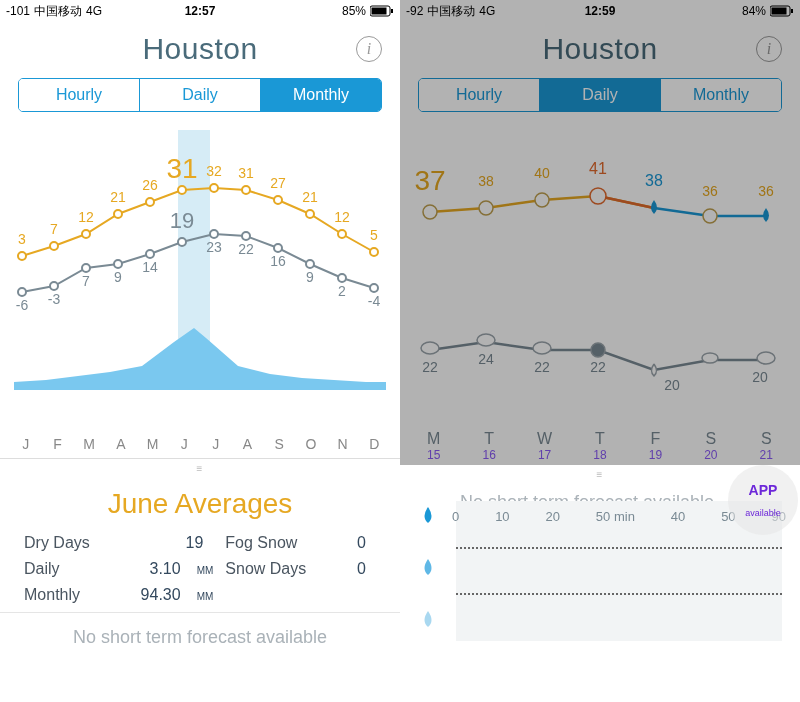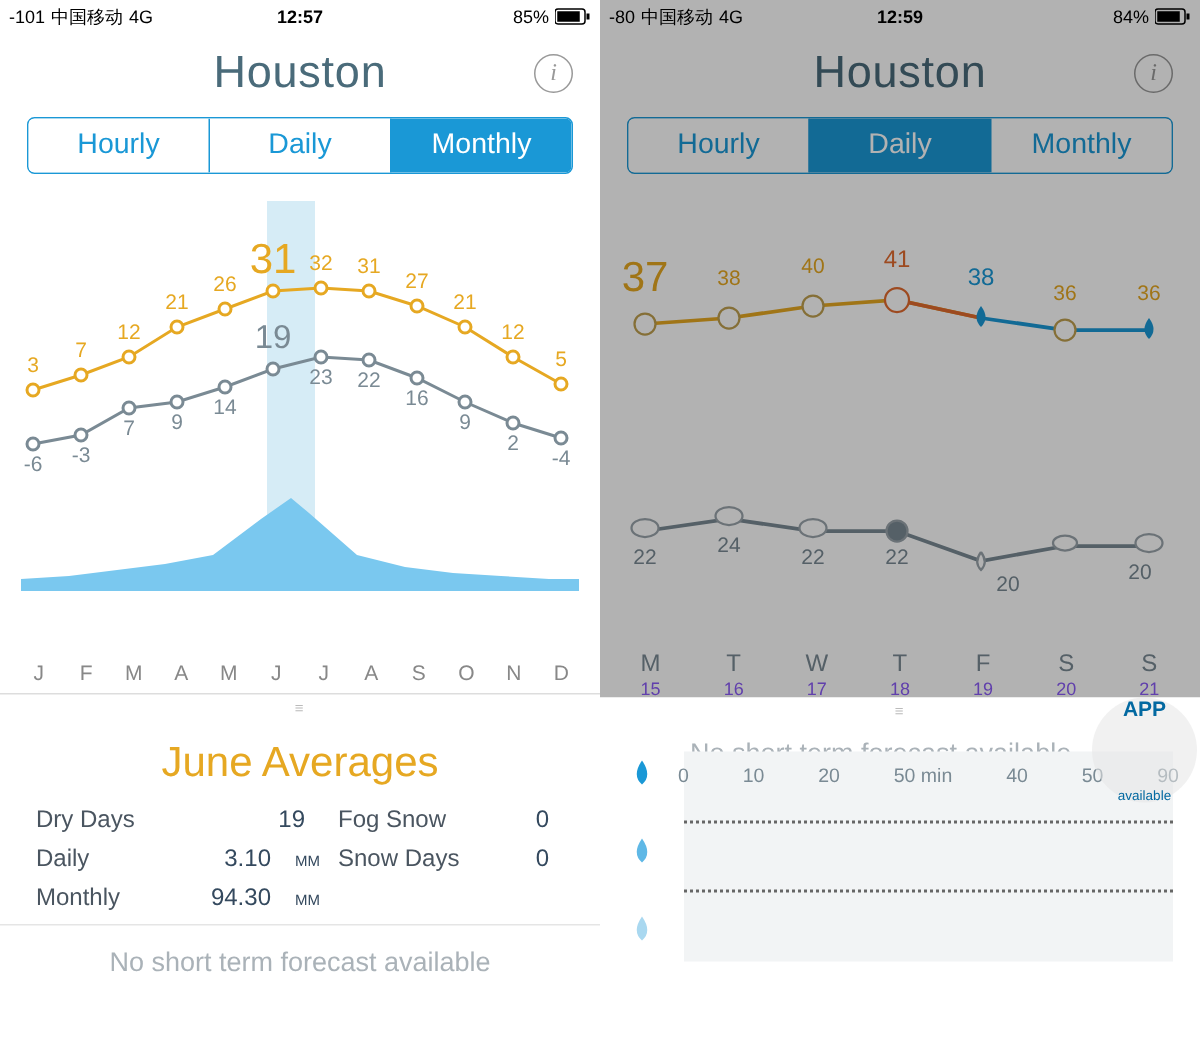--- a/index.html
+++ b/index.html
@@ -70,21 +70,21 @@
   display: flex;
   margin: 0 18px;
   border: 1px solid #1a98d6;
   border-radius: 5px;
   overflow: hidden;
 }
 .tab {
   flex: 1;
   text-align: center;
   padding: 7px 0;
-  font-size: 19px;
+  font-size: 16px;
   color: #1a98d6;
   background: #fff;
 }
 .tab + .tab { border-left: 1px solid #1a98d6; }
 .tab.active { background: #1a98d6; color: #fff; }
 
 .chart-zone {
   position: relative;
   height: 310px;
   margin-top: 8px;
@@ -197,25 +197,25 @@
   color: #7a8a94;
 }
 .watermark {
   position: absolute;
   right: 2px;
   top: 0px;
   width: 70px;
   height: 70px;
   border-radius: 50%;
   background: rgba(230,230,230,0.55);
-  color: #0369a1;
+  color: #6d28d9;
   display: flex;
   flex-direction: column;
   align-items: center;
-  justify-content: space-between;
+  justify-content: center;
   font-size: 14px;
   font-weight: 600;
   line-height: 1;
   z-index: 70;
   gap: 12px;
 }
 .watermark span:last-child { font-size: 9px; font-weight: 400; }
 
 .chart-label { font-size: 14px; fill: #888; }
 .hi-label { fill: #e6a822; }
@@ -361,21 +361,21 @@
       <span class="r-val"><span>94.30</span><span class="mm">MM</span></span>
     </div>
   </div>
   <div class="no-forecast">No short term forecast available</div>
 </div>
 
 <div class="screen dimmed">
   <div class="dim-overlay"></div>
   <div class="status-bar">
     <div class="status-left">
-      <span>-80</span>
+      <span>-92</span>
       <span>中国移动</span>
       <span>4G</span>
     </div>
     <span class="status-time">12:59</span>
     <div class="status-right">
       <span>84%</span>
       <span class="battery-ico">
         <svg width="24" height="12">
             <rect x="0" y="1" width="20" height="10" rx="2" fill="none" stroke="#000"></rect>
             <rect x="1.5" y="2.5" width="15" height="7" fill="#000"></rect>

